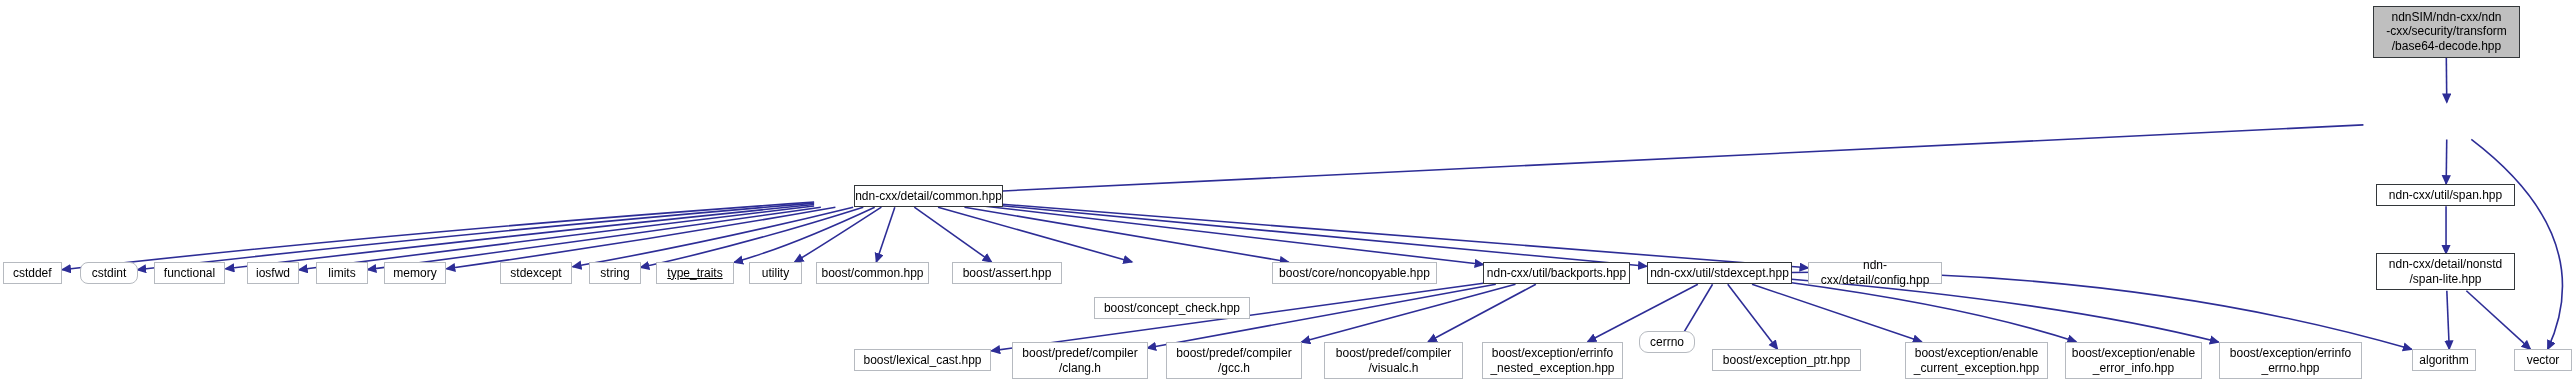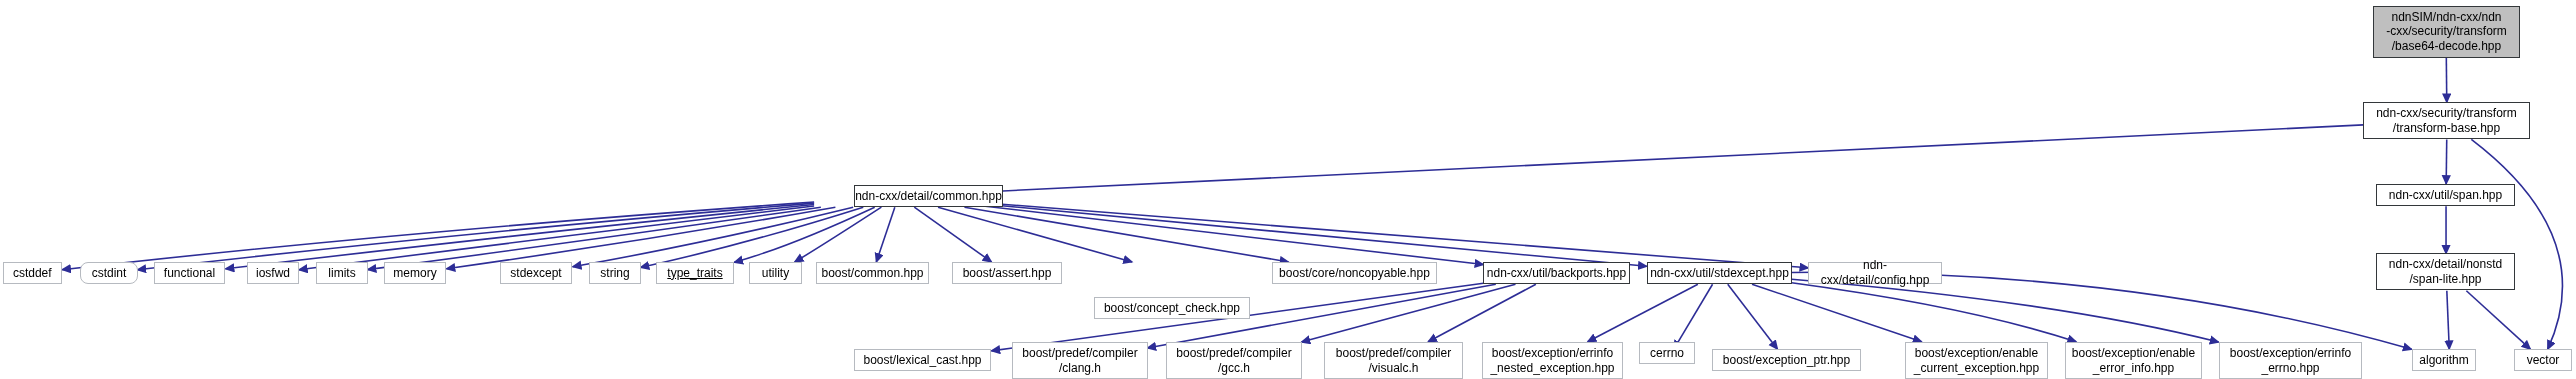--- a/index.html
+++ b/index.html
@@ -63,22 +63,20 @@
         <path d="M1887.3617021276596,306 L2070.063829787234,368" marker-end="url(#arrow)"></path>
         <path d="M1930,304.4776119402985 Q2120,330 2236.6206896551726,368" marker-end="url(#arrow)"></path>
         <path d="M1930,300.57065217391306 Q2220,325 2390,368.36032388663966" marker-end="url(#arrow)"></path>
         <path d="M1930,293.30357142857144 Q2300,290 2598,376.1474926253687" marker-end="url(#arrow)"></path>
       </g>
   </svg>
 
 <div class="node current" style="left: 2373px; top: 5.6px; width: 147px; height: 52px;">ndnSIM/ndn-cxx/ndn
 -cxx/security/transform
 /base64-decode.hpp</div>
-    <div class="node documented" style="left: 2363px; top: 102px; width: 167px; height: 37px;">ndn-cxx/security/transform
-/transform-base.hpp</div>
     <div class="node documented" style="left: 2376px; top: 184px; width: 139px; height: 22px;">ndn-cxx/util/span.hpp</div>
     <div class="node documented" style="left: 2376px; top: 253px; width: 139px; height: 37px;">ndn-cxx/detail/nonstd
 /span-lite.hpp</div>
     <div class="node documented" style="left: 814px; top: 185px; width: 149px; height: 22px; margin-left: 40px;">ndn-cxx/detail/common.hpp</div>
     <div class="node external" style="left: 2.8px; top: 262px; width: 59px; height: 22px;">cstddef</div>
     <div class="node external" style="left: 80px; top: 262px; width: 58px; height: 22px; border-radius: 8px;">cstdint</div>
     <div class="node external" style="left: 154px; top: 262px; width: 71px; height: 22px;">functional</div>
     <div class="node external" style="left: 247px; top: 262px; width: 52px; height: 22px;">iosfwd</div>
     <div class="node external" style="left: 316px; top: 262px; width: 52px; height: 22px;">limits</div>
     <div class="node external" style="left: 384px; top: 262px; width: 62px; height: 22px;">memory</div>
@@ -95,21 +93,21 @@
     <div class="node external" style="left: 1808px; top: 262px; width: 134px; height: 22px;">ndn-cxx/detail/config.hpp</div>
     <div class="node external" style="left: 854px; top: 349px; width: 137px; height: 22px;">boost/lexical_cast.hpp</div>
     <div class="node external" style="left: 1012px; top: 342px; width: 136px; height: 37px;">boost/predef/compiler
 /clang.h</div>
     <div class="node external" style="left: 1166px; top: 342px; width: 136px; height: 37px;">boost/predef/compiler
 /gcc.h</div>
     <div class="node external" style="left: 1324px; top: 342px; width: 139px; height: 37px;">boost/predef/compiler
 /visualc.h</div>
     <div class="node external" style="left: 1482px; top: 342px; width: 141px; height: 37px;">boost/exception/errinfo
 _nested_exception.hpp</div>
-    <div class="node external" style="left: 1639px; top: 342px; width: 56px; height: 22px;">cerrno</div>
+    <div class="node external" style="left: 1639px; top: 331px; width: 56px; height: 22px; border-radius: 9px;">cerrno</div>
     <div class="node external" style="left: 1712px; top: 349px; width: 149px; height: 22px;">boost/exception_ptr.hpp</div>
     <div class="node external" style="left: 1905px; top: 342px; width: 143px; height: 37px;">boost/exception/enable
 _current_exception.hpp</div>
     <div class="node external" style="left: 2065px; top: 342px; width: 137px; height: 37px;">boost/exception/enable
 _error_info.hpp</div>
     <div class="node external" style="left: 2219px; top: 342px; width: 143px; height: 37px;">boost/exception/errinfo
 _errno.hpp</div>
     <div class="node external" style="left: 2412px; top: 349px; width: 64px; height: 22px;">algorithm</div>
     <div class="node external" style="left: 2514px; top: 349px; width: 58px; height: 22px;">vector</div>
   </div>

